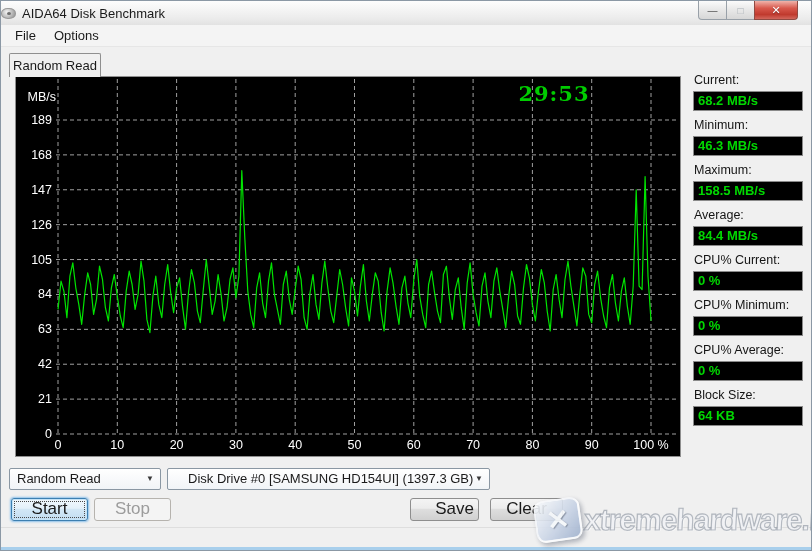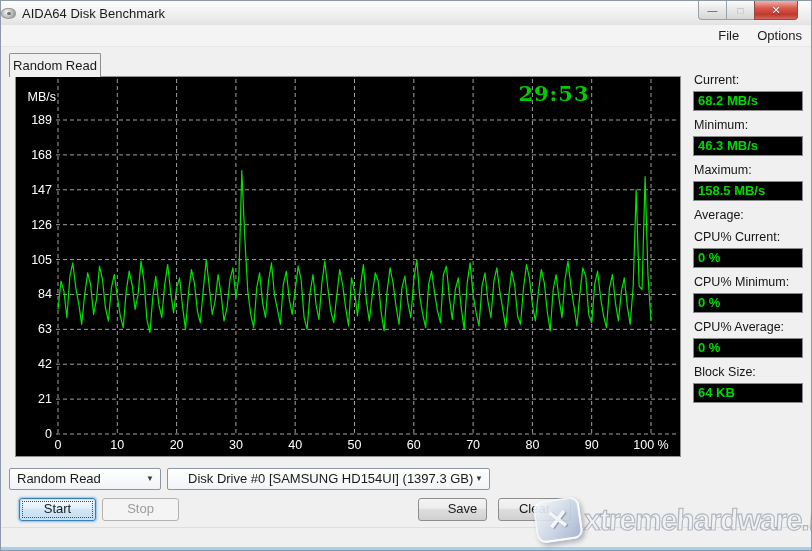--- a/index.html
+++ b/index.html
@@ -39,21 +39,21 @@
   .win-btn.maximize { width: 27px; color: #aab0b6; border-left: none; border-right: none; }
   .win-btn.close {
     width: 44px; border-radius: 0 0 4px 0; color: #fff;
     background: linear-gradient(#f0b3aa, #d8584c 40%, #c03a2e 75%, #d2675c);
     border-color: #8f4a42; text-shadow: 0 1px 1px rgba(0,0,0,.4); font-size: 11px;
   }
   
   .menubar {
     position: absolute; left: 0; top: 24px; right: 0; height: 22px;
     background: #f4f4f4; border-bottom: 1px solid #e6e6e6;
-    display: flex; align-items: center; padding-left: 5px; justify-content: flex-end;
+    display: flex; align-items: center; padding-left: 5px;
   }
   .menu-item { font-size: 13px; color: #1a1a1a; padding: 2px 9px; }
   
   .tab {
     position: absolute; left: 8px; top: 52px; width: 92px; height: 24px;
     background: #f0f0f0; border: 1px solid #8f8f8f; border-bottom: none;
     border-radius: 2px 2px 0 0; z-index: 3;
     font-size: 13px; color: #1a1a1a; text-align: center; line-height: 23px;
   }
   
@@ -84,21 +84,21 @@
   .combo-arrow {
     position: absolute; right: 3px; top: 0; height: 20px; width: 14px;
     display: flex; align-items: center; justify-content: center;
     font-size: 8px; color: #3a3a3a;
   }
   .combo.benchmark { left: 8px;  top: 467px; width: 152px; }
   .combo.drive     { left: 166px; top: 467px; width: 323px; padding-left: 20px; }
   .btn {
     position: absolute; height: 23px; border: 1px solid #8e8e8e; border-radius: 3px;
     background: linear-gradient(#f4f4f4, #ececec 45%, #dfdfdf 46%, #d0d0d0);
-    font-size: 13px; color: #1a1a1a; text-align: center; line-height: 20px; margin-left: 8px;
+    font-size: 17px; color: #1a1a1a; text-align: center; line-height: 20px;
   }
   .btn.start {
     left: 10px; top: 497px; width: 77px;
     border-color: #3c7fb1; box-shadow: 0 0 2px 1px #8ec1ea, inset 0 0 0 1px #c4e3f7;
     background: linear-gradient(#f1f8fd, #e4f1fa 45%, #d3e8f6 46%, #c2ddf1);
     outline: 1px dotted #4a4a4a; outline-offset: -4px;
   }
   .btn.stop  { left: 93px;  top: 497px; width: 77px; color: #9c9c9c; background: #f4f4f4; border-color: #b6b3ae; }
   .btn.save  { left: 409px; top: 497px; width: 69px; padding-left: 20px; }
   .btn.clear { left: 489px; top: 497px; width: 73px; }
@@ -208,20 +208,21 @@
     <div class="stat">
       <div class="stat-label">Minimum:</div>
       <div class="stat-value">46.3 MB/s</div>
     </div>
     <div class="stat">
       <div class="stat-label">Maximum:</div>
       <div class="stat-value">158.5 MB/s</div>
     </div>
     <div class="stat">
       <div class="stat-label">Average:</div>
+      <div class="stat-value">84.4 MB/s</div>
     </div>
     <div class="stat">
       <div class="stat-label">CPU% Current:</div>
       <div class="stat-value">0 %</div>
     </div>
     <div class="stat">
       <div class="stat-label">CPU% Minimum:</div>
       <div class="stat-value">0 %</div>
     </div>
     <div class="stat">

